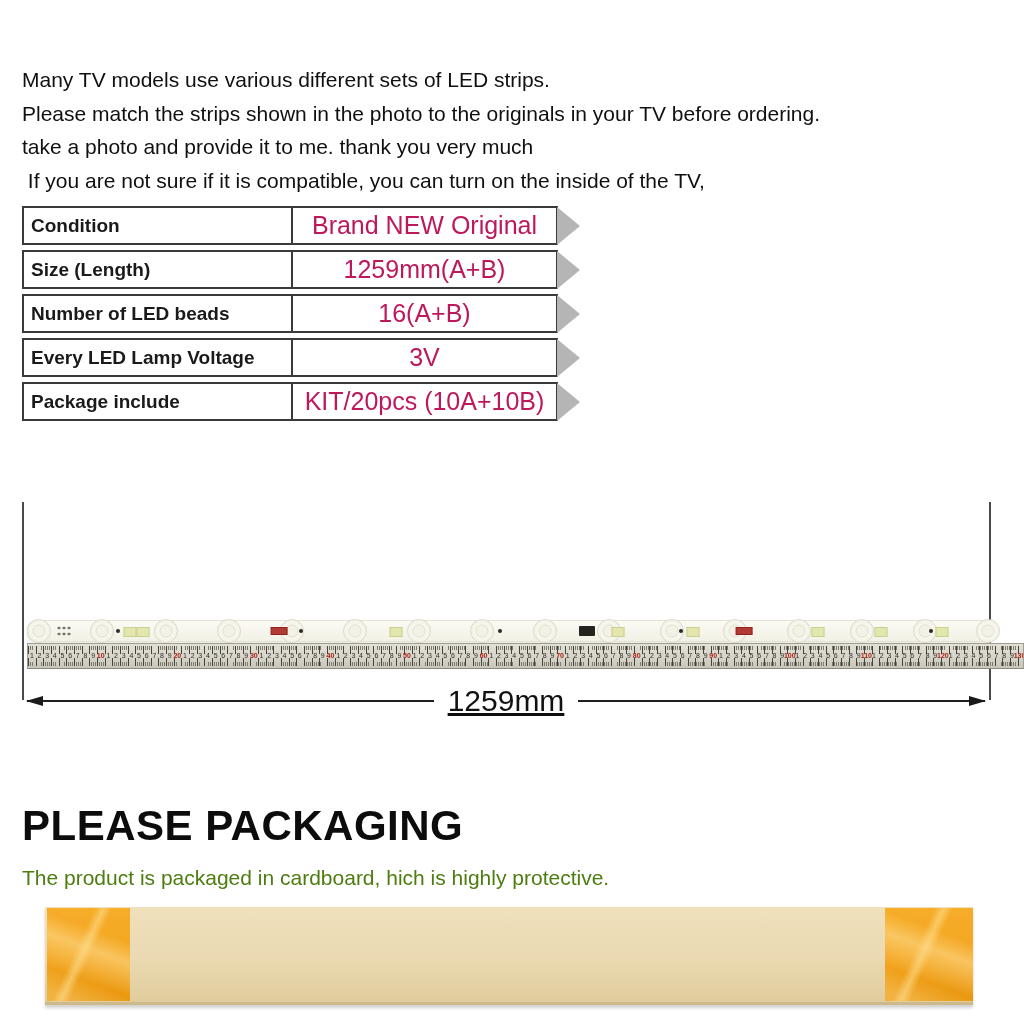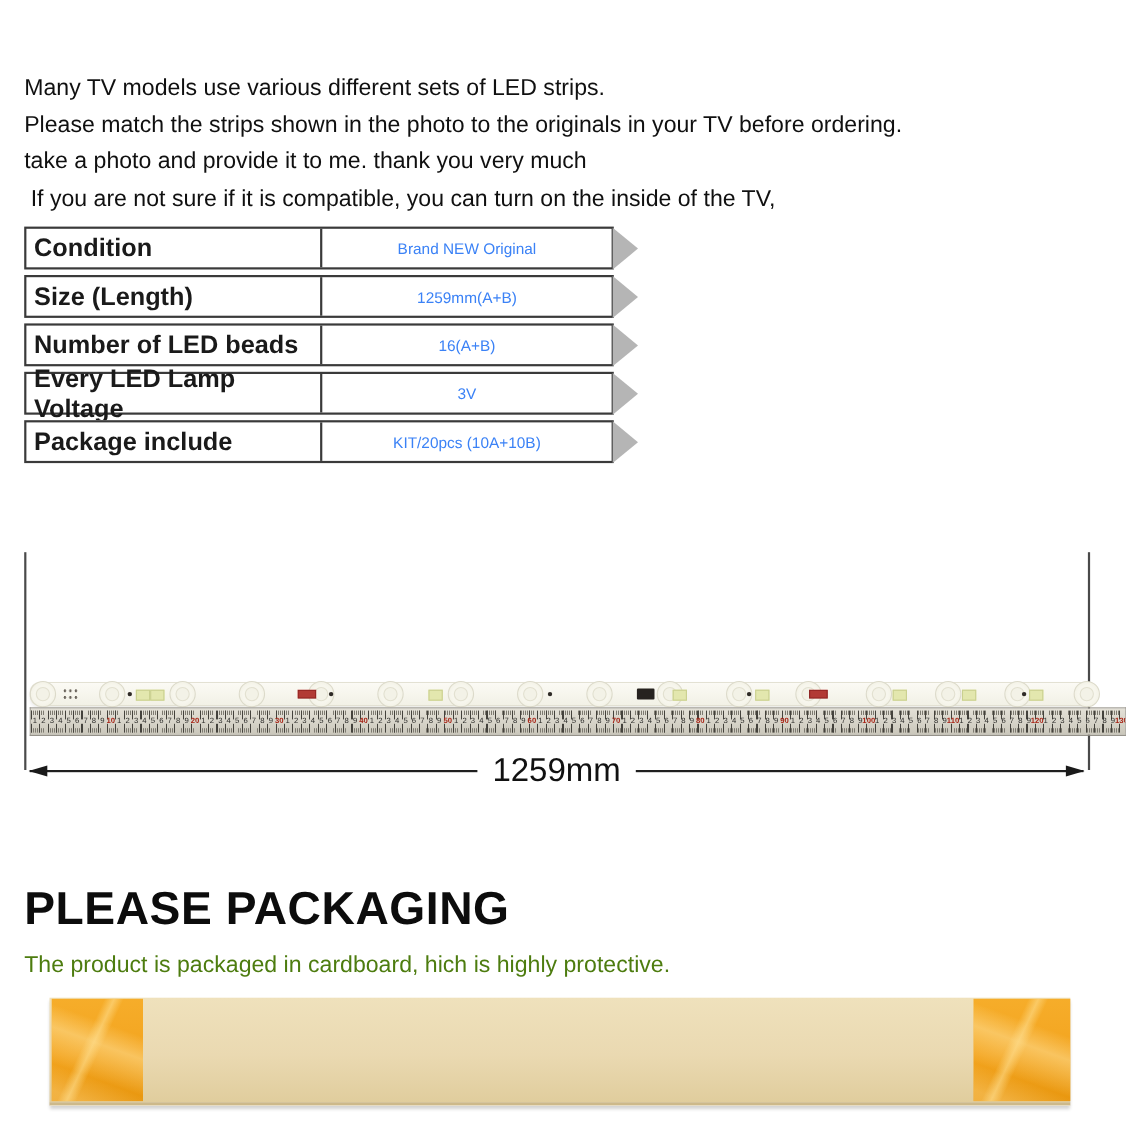--- a/index.html
+++ b/index.html
@@ -12,22 +12,22 @@
   #note-title{top:6px;}
   .note-lines{position:absolute;left:22px;top:63px;width:980px;}
   .note-lines p{margin:0;font-size:21px;line-height:33.5px;white-space:pre-wrap;color:#101010;}
 
   
   .spec{position:absolute;left:22px;top:206px;}
   .trow{position:relative;box-sizing:border-box;width:536px;height:39px;margin-bottom:5px;
         border:2px solid #3a3a3a;background:#fff;display:flex;align-items:stretch;}
   .tcell{display:flex;align-items:center;}
   .tlabel{box-sizing:border-box;width:269px;border-right:2px solid #3a3a3a;
-          padding-left:7px;font-weight:700;font-size:23px;color:#1a1a1a;}
-  .tvalue{flex:1;justify-content:center;font-size:14px;color:#3b82f6;}
+          padding-left:7px;font-weight:700;font-size:19px;color:#1a1a1a;text-align:right;}
+  .tvalue{flex:1;justify-content:center;font-size:25px;color:#be185d;}
   .chev{position:absolute;right:-24px;top:50%;transform:translateY(-50%);
         width:0;height:0;border-left:23px solid #b5b5b5;
         border-top:19px solid transparent;border-bottom:19px solid transparent;}
 
   
   .figure{position:absolute;left:0;top:490px;width:1024px;height:235px;}
   .ext{position:absolute;top:12px;width:2px;height:198px;background:#4a4a4a;}
   .ext.l{left:22px;} .ext.r{left:989px;}
 
   .strip{position:absolute;left:27px;top:130px;width:963px;height:20px;
@@ -57,21 +57,21 @@
   .tk-mm-t{top:2px;height:4px;background:repeating-linear-gradient(90deg,#7d7a70 0 0.7px,transparent 0.7px 1.92px);}
   .tk-cm-t{top:2px;height:8px;background:repeating-linear-gradient(90deg,#44423c 0 1px,transparent 1px 7.671px);}
   .tk-mm-b{bottom:2px;height:4px;background:repeating-linear-gradient(90deg,#7d7a70 0 0.7px,transparent 0.7px 1.92px);}
   .tk-cm-b{bottom:2px;height:8px;background:repeating-linear-gradient(90deg,#44423c 0 1px,transparent 1px 7.671px);}
   .ruler-nums{position:absolute;left:0;top:50%;transform:translateY(-50%);display:flex;}
   .rn{flex:0 0 7.671px;width:7.671px;text-align:center;font-size:7px;line-height:10px;
       white-space:nowrap;display:flex;justify-content:center;color:var(--number-color,#2a2a28);}
   .rn.dec{color:var(--decade-color,#a82315);font-weight:700;}
 
   .dim{position:absolute;left:27px;top:196px;width:958px;height:30px;
-       display:flex;align-items:center;}
+       display:flex;align-items:center;text-decoration:underline;}
   .dline{flex:1;height:2px;background:#1f1f1f;}
   .dlabel{padding:0 14px;font-size:30px;font-weight:500;color:#111;white-space:nowrap;}
   .ah{position:absolute;top:50%;width:0;height:0;border-top:5.5px solid transparent;
       border-bottom:5.5px solid transparent;transform:translateY(-50%);}
   .ah.l{left:-1px;border-right:17px solid #1a1a1a;}
   .ah.r{right:-1px;border-left:17px solid #1a1a1a;}
 
   
   #pack-title{top:802px;}
   .pack-sub{position:absolute;left:22px;top:866px;margin:0;font-size:21px;color:#4d7c0f;}

